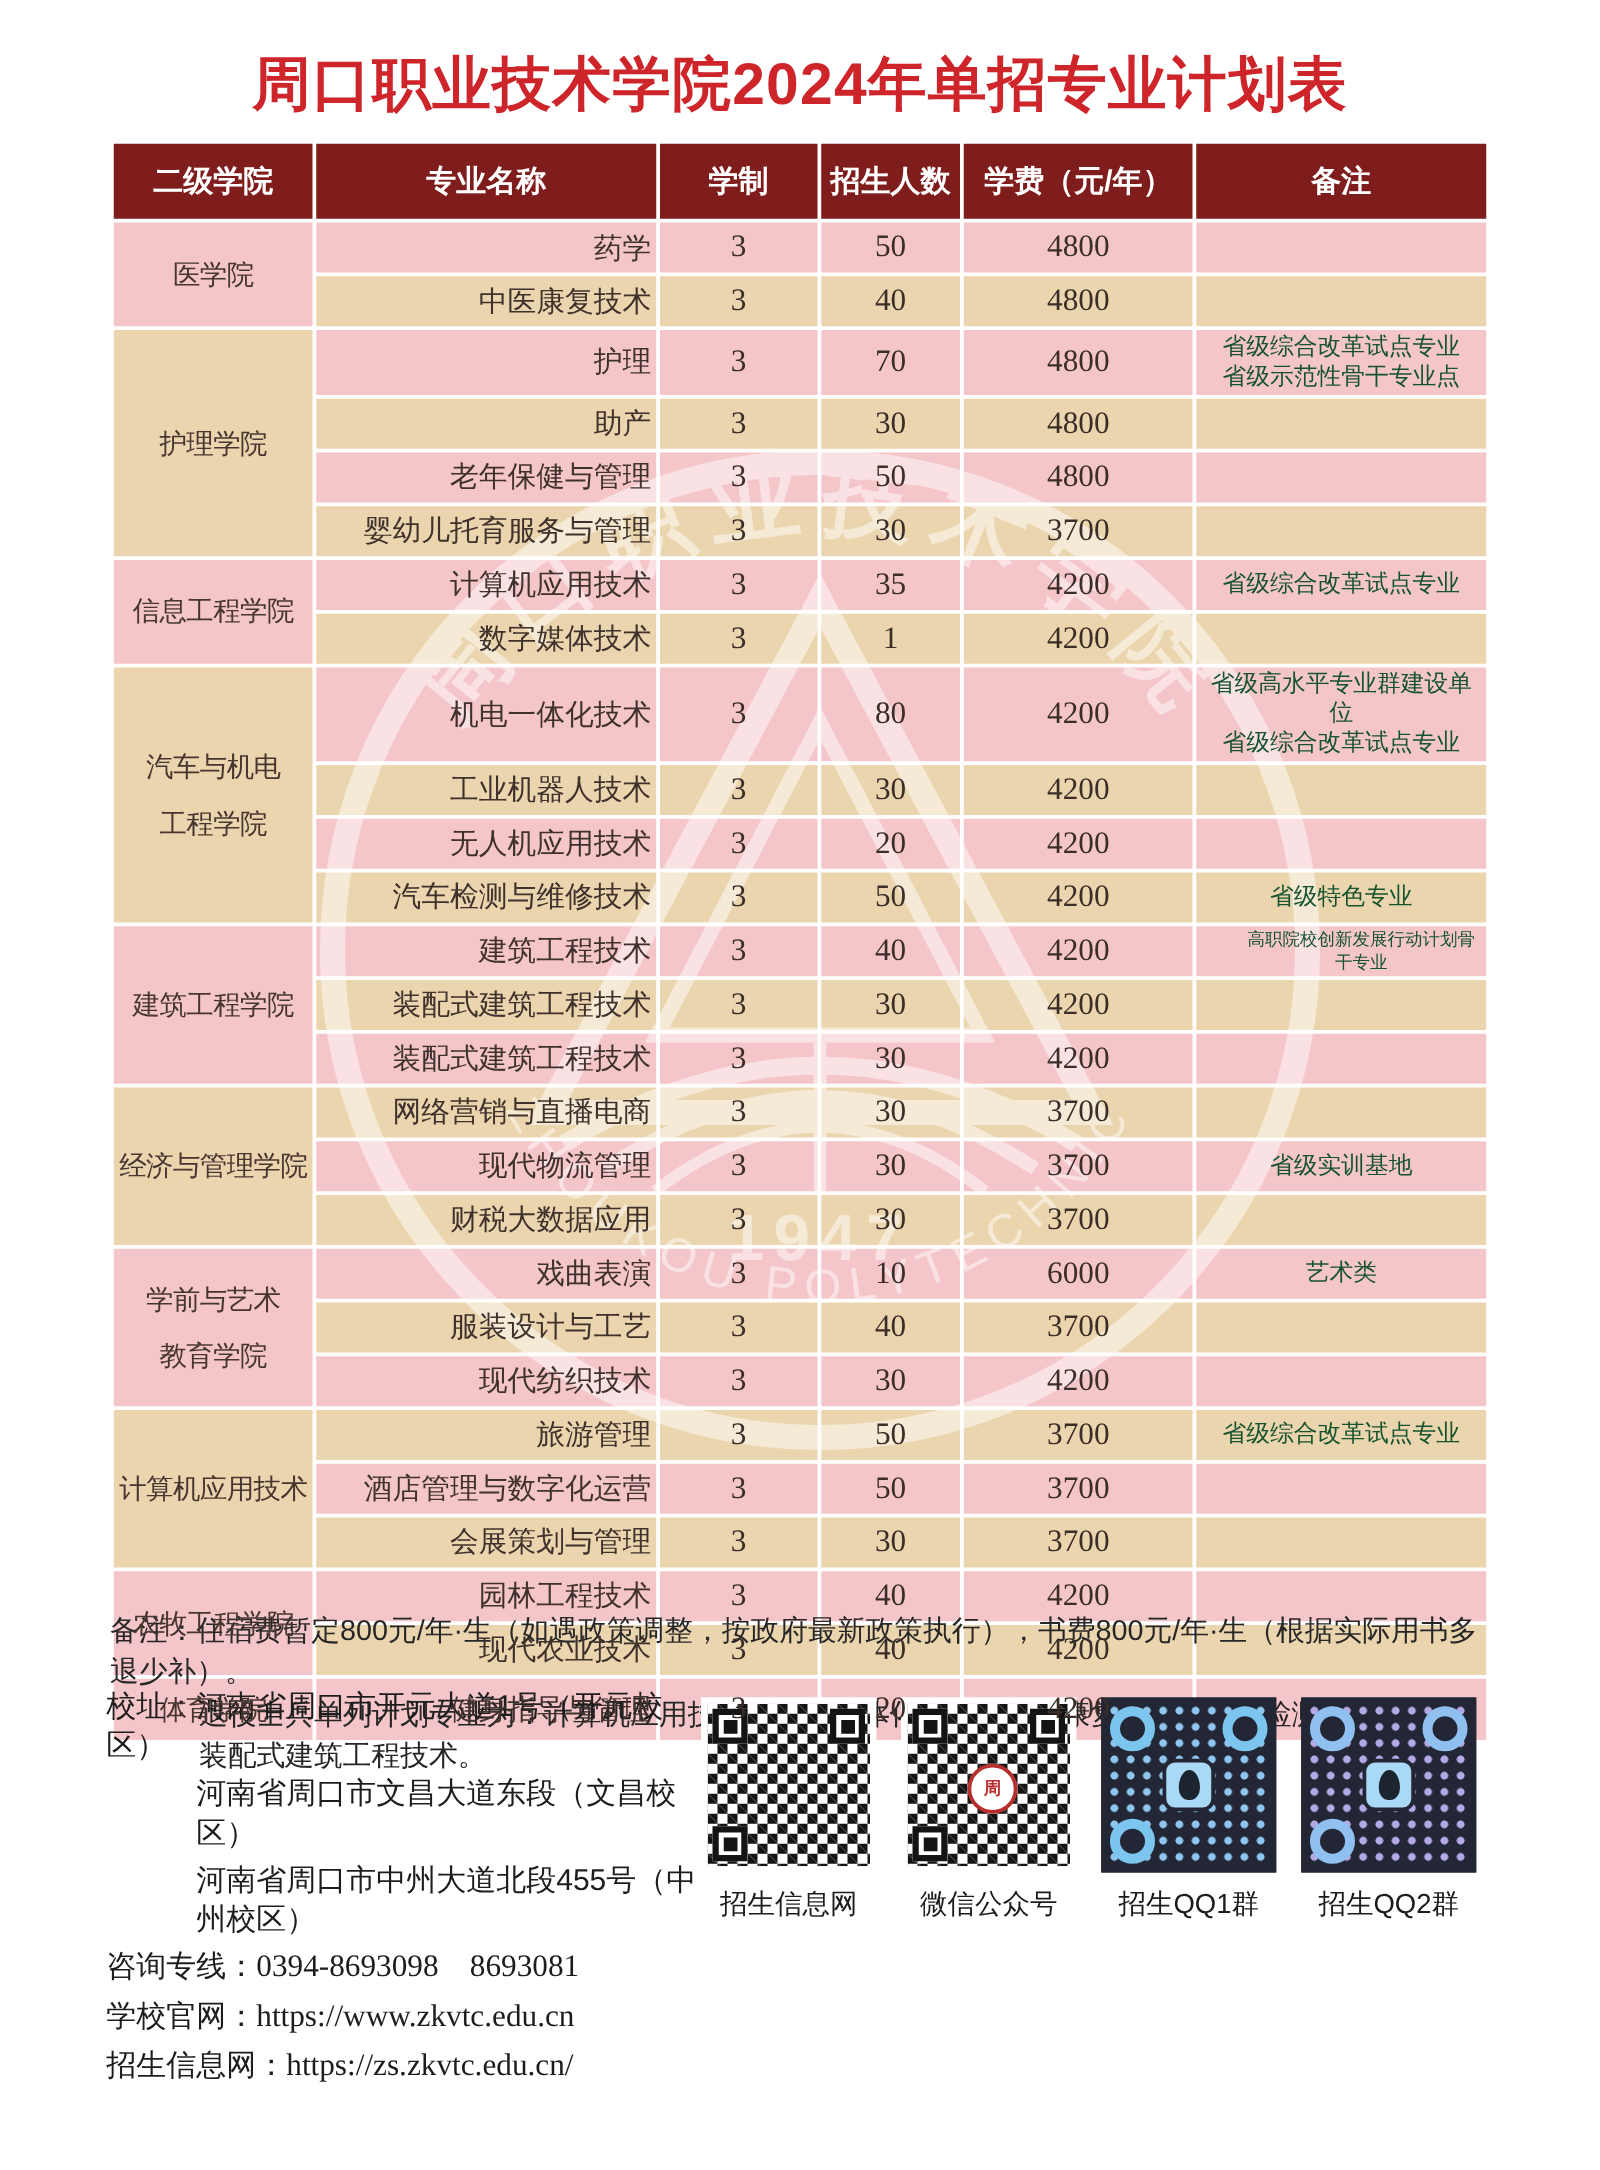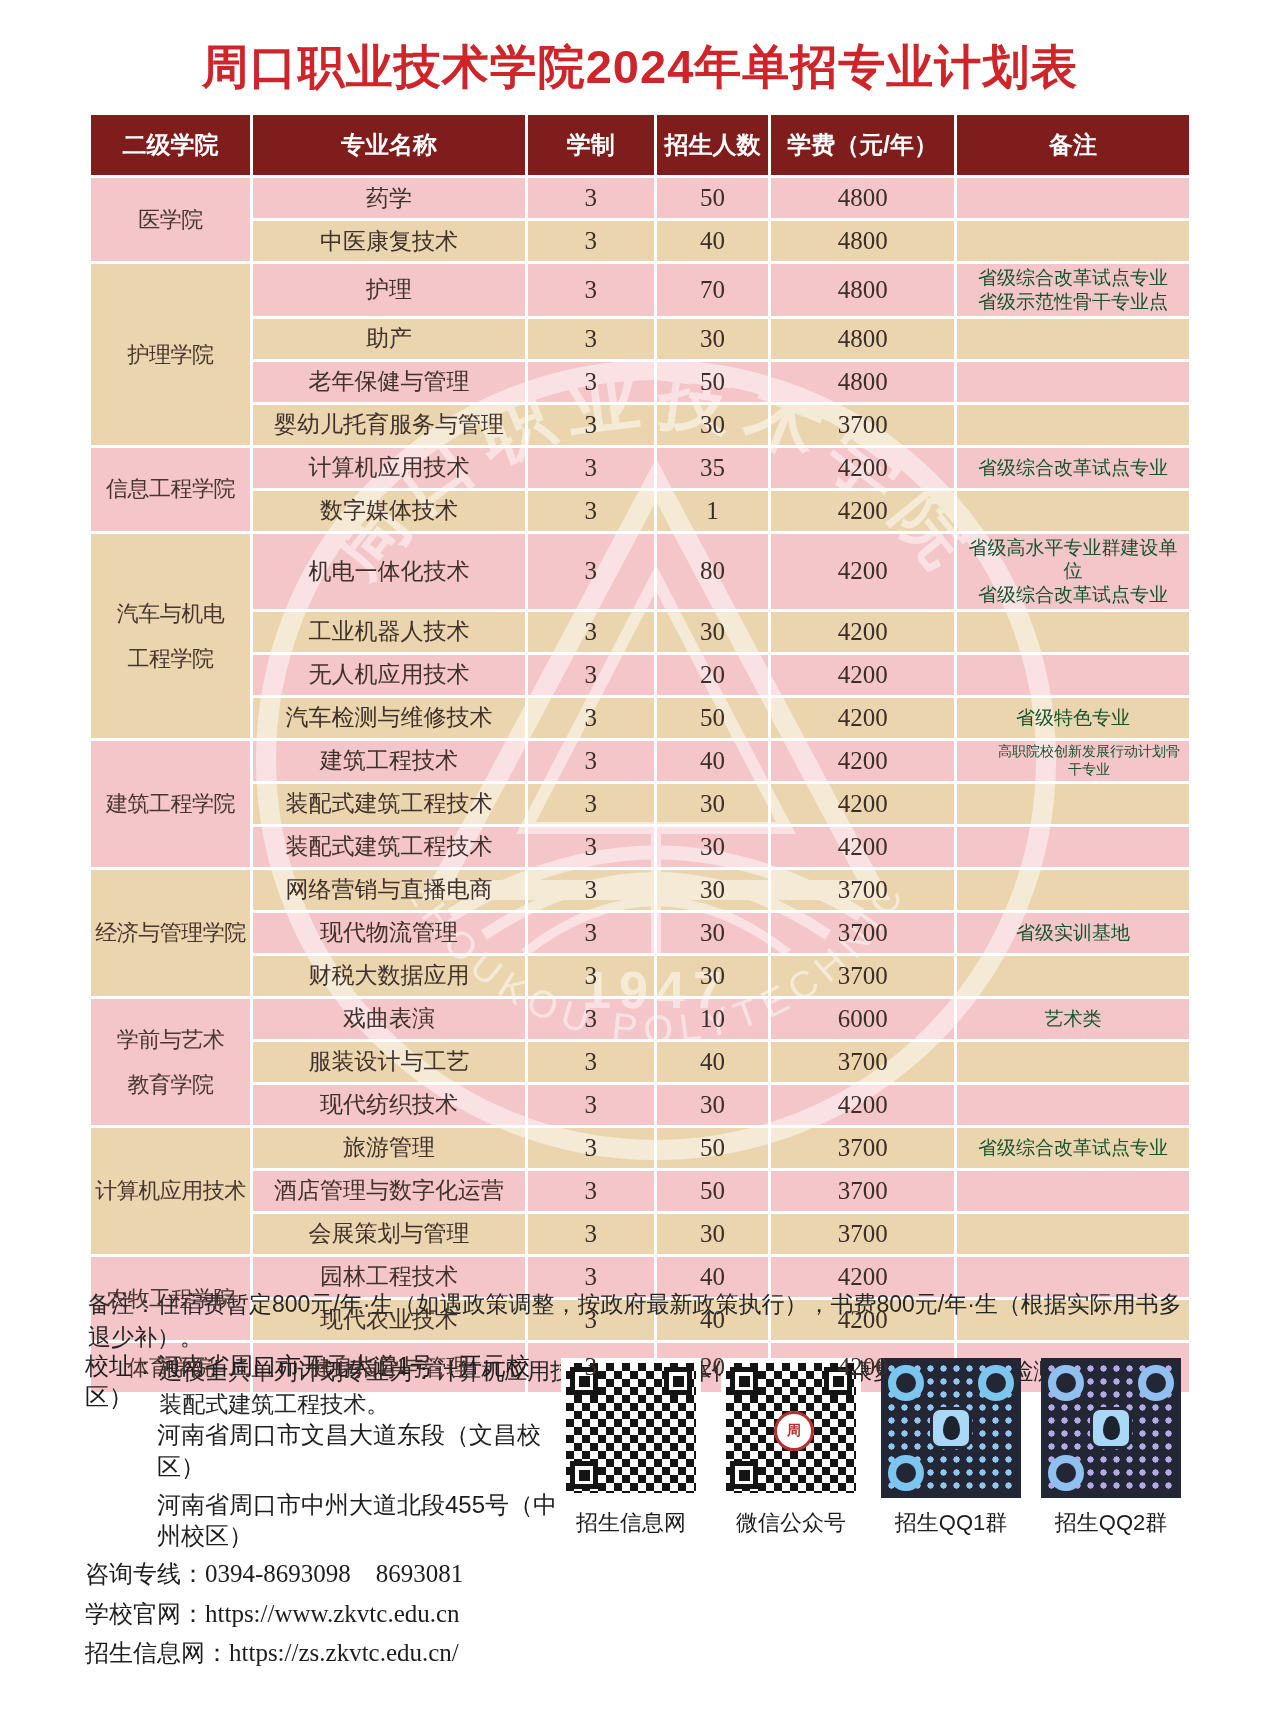--- a/index.html
+++ b/index.html
@@ -36,21 +36,21 @@
     font-size:24px;height:56px;padding:2px;
   }
   td{padding:2px 4px;height:36px;text-align:center;}
   td .ct{position:relative;z-index:2;display:inline-block;}
 
   td.college{
     font-size:22px;letter-spacing:-0.5px;color:#473630;
     line-height:2.05;white-space:pre-line;
   }
   td.major{
-    text-align:center;font-size:23px;color:#3f312b;
+    text-align:right;font-size:23px;color:#3f312b;
   }
   td.num{
     font-family:"Liberation Serif","DejaVu Serif",serif;
     font-size:25px;color:#3b2e28;
   }
   td.remark{font-size:19px;color:#14532d;line-height:1.25;}
   td.remark .ct{white-space:pre-line;}
   td.remark.small{font-size:14px;padding-left:36px;}
 
   .tone-pink{background:#f5c6c9;}

